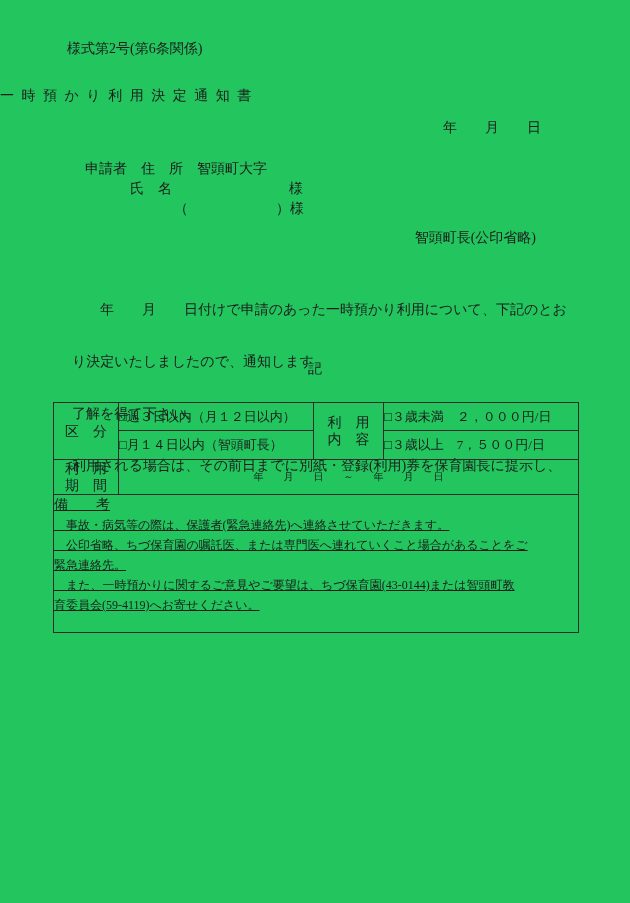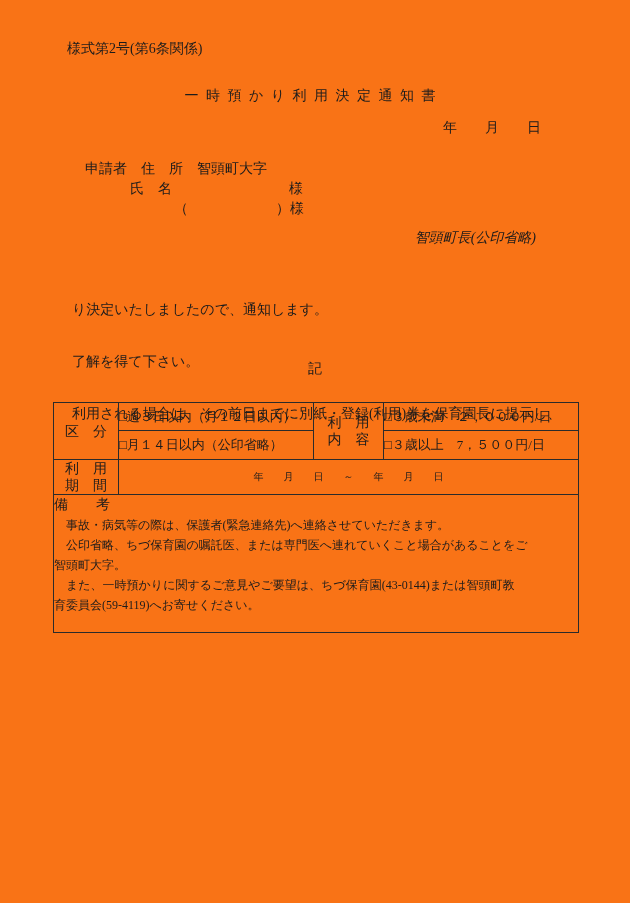--- a/index.html
+++ b/index.html
@@ -1,55 +1,55 @@
 <!DOCTYPE html>
 <html><head>
 <meta charset="utf-8">
 <style>
   html,body{margin:0;padding:0;}
   body{background:#e8e8e8;}
   .page{
     position:relative;
     width:630px;height:903px;
     margin:0 auto;
-    background:#f97316;
+    background:#22c55e;
     color:#1c1c1c;
     font-family:"Liberation Serif","DejaVu Serif",serif;
     font-size:14px;
     overflow:hidden;
   }
   .abs{position:absolute;white-space:pre;}
   .form-number{left:67px;top:40px;}
-  .doc-title{left:0;right:8px;top:87px;text-align:center;letter-spacing:2px;white-space:pre;}
+  .doc-title{left:0;right:8px;top:87px;text-align:left;letter-spacing:2px;white-space:pre;}
   .date-line{top:119px;right:89px;text-align:center;}
   .app-label{left:85px;top:160px;}
   .app-name-label{left:130px;top:180px;text-align:right;}
   .app-name-sama{left:289px;top:180px;}
   .app-paren-open{left:174px;top:200px;}
   .app-paren-close{left:276px;top:200px;}
-  .sender{top:229px;right:94px;font-style:italic;}
+  .sender{top:229px;right:94px;}
   .body-text{left:72px;top:268px;}
   .body-text div{line-height:20px;white-space:pre;}
   .record-mark{left:0;right:0;top:360px;text-align:center;}
   table.decision{
     position:absolute;left:53px;top:402px;
     border-collapse:collapse;
     width:525px;
     table-layout:fixed;
   }
   table.decision td{
     border:1px solid #2b2b2b;
     padding:0;
     overflow:hidden;
     margin-top:9px;
   }
   td.label-cell{text-align:center;font-size:14px;line-height:17px;}
   td.option-cell{font-size:13px;padding-left:6px;white-space:pre;}
   td.period-cell{text-align:center;font-size:10px;white-space:pre;}
-  td.remarks-cell{vertical-align:top;padding:2px 4px 0 5px;}
+  td.remarks-cell{vertical-align:top;padding:2px 4px 0 5px;text-decoration:underline;}
   .remarks-label{font-size:14px;line-height:20px;white-space:pre;}
   .remarks-body div{font-size:12px;line-height:20px;white-space:pre;}
   .r1 td{height:27px;}
   .r2 td{height:28px;}
   .r3 td{height:34px;}
   .r4 td{height:137px;}
 </style>
 </head>
 <body>
 
@@ -63,20 +63,21 @@
 
   <div class="abs app-label">申請者　住　所　智頭町大字</div>
   <div class="abs app-name-label">氏　名</div>
   <div class="abs app-name-sama">様</div>
   <div class="abs app-paren-open">（</div>
   <div class="abs app-paren-close">）様</div>
 
   <div class="abs sender">智頭町長(公印省略)</div>
 
   <div class="abs body-text">
+    <div>　　年　　月　　日付けで申請のあった一時預かり利用について、下記のとお</div>
     <div>り決定いたしましたので、通知します。</div>
     <div>了解を得て下さい。</div>
     <div>利用される場合は、その前日までに別紙・登録(利用)券を保育園長に提示し、</div>
   </div>
 
   <div class="abs record-mark">記</div>
 
   <table class="decision">
     <colgroup>
       <col style="width:65px">
@@ -90,37 +91,37 @@
         <span>区　分</span>
       </td>
       <td class="option-cell"><span>□</span><span>週３日以内（月１２日以内）</span></td>
       <td class="label-cell" rowspan="2">
         <span>利　用</span><br>
         <span>内　容</span>
       </td>
       <td class="option-cell"><span>□</span><span>３歳未満　２，０００円/日</span></td>
     </tr>
     <tr class="r2">
-      <td class="option-cell"><span>□</span><span>月１４日以内（公印省略）</span></td>
+      <td class="option-cell"><span>□</span><span>月１４日以内（智頭町長）</span></td>
       <td class="option-cell"><span>□</span><span>３歳以上　7，５００円/日</span></td>
     </tr>
     <tr class="r3">
       <td class="label-cell">
         <span>利　用</span><br>
         <span>期　間</span>
       </td>
       <td class="period-cell" colspan="3">年　　月　　日　　～　　年　　月　　日</td>
     </tr>
     <tr class="r4">
       <td class="remarks-cell" colspan="4">
         <div class="remarks-label">備　　考</div>
         <div class="remarks-body">
           <div>　事故・病気等の際は、保護者(緊急連絡先)へ連絡させていただきます。</div>
           <div>　公印省略、ちづ保育園の嘱託医、または専門医へ連れていくこと場合があることをご</div>
-          <div>智頭町大字。</div>
+          <div>緊急連絡先。</div>
           <div>　また、一時預かりに関するご意見やご要望は、ちづ保育園(43-0144)または智頭町教</div>
           <div>育委員会(59-4119)へお寄せください。</div>
         </div>
       </td>
     </tr>
   </tbody>
     </table>
 
 </div>
 

